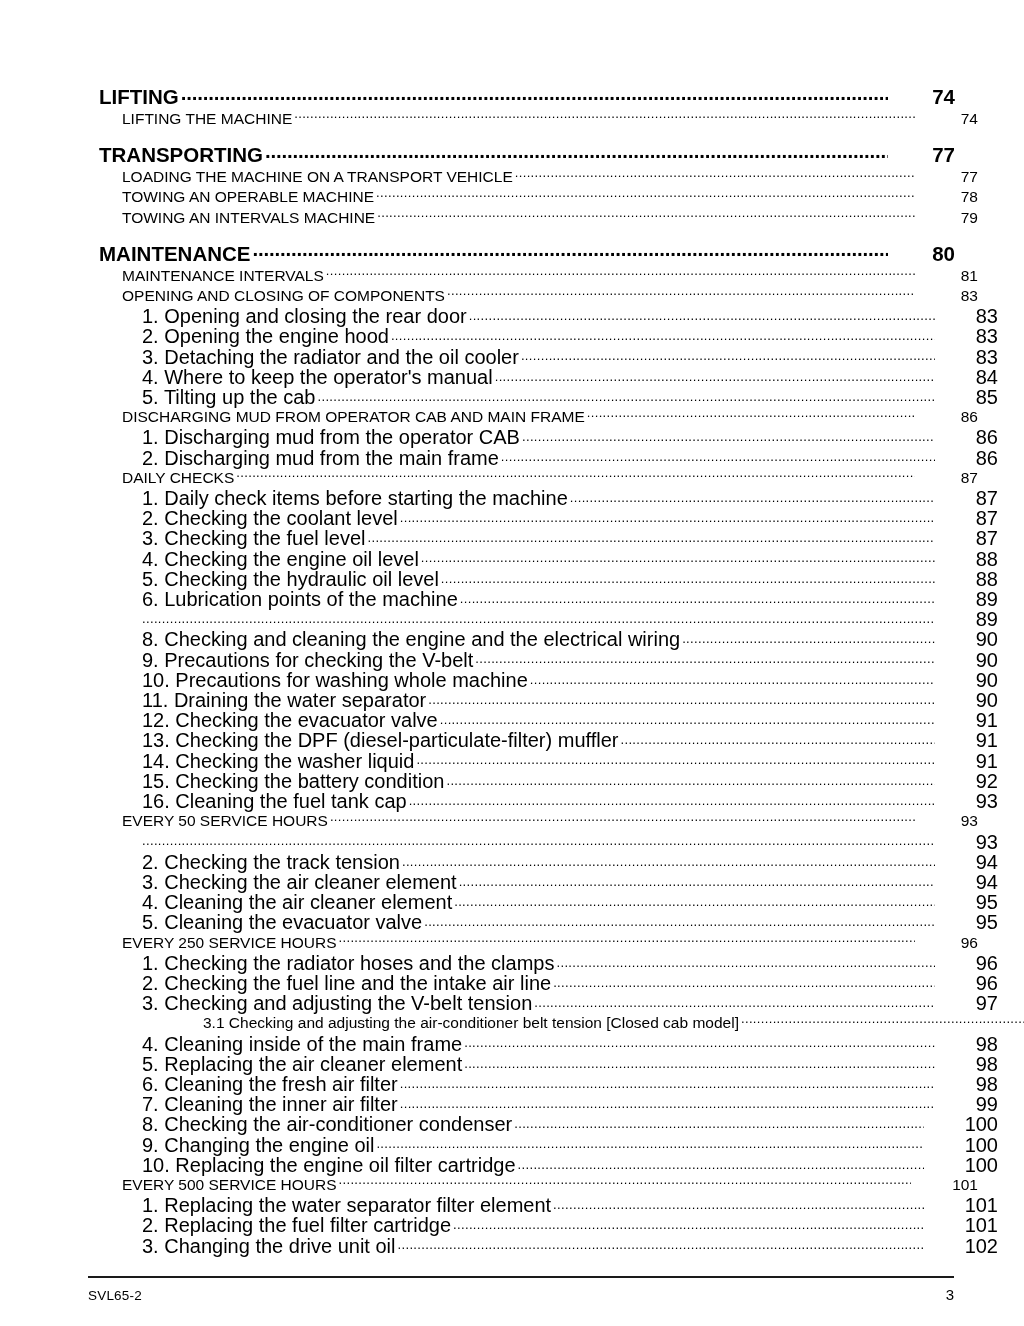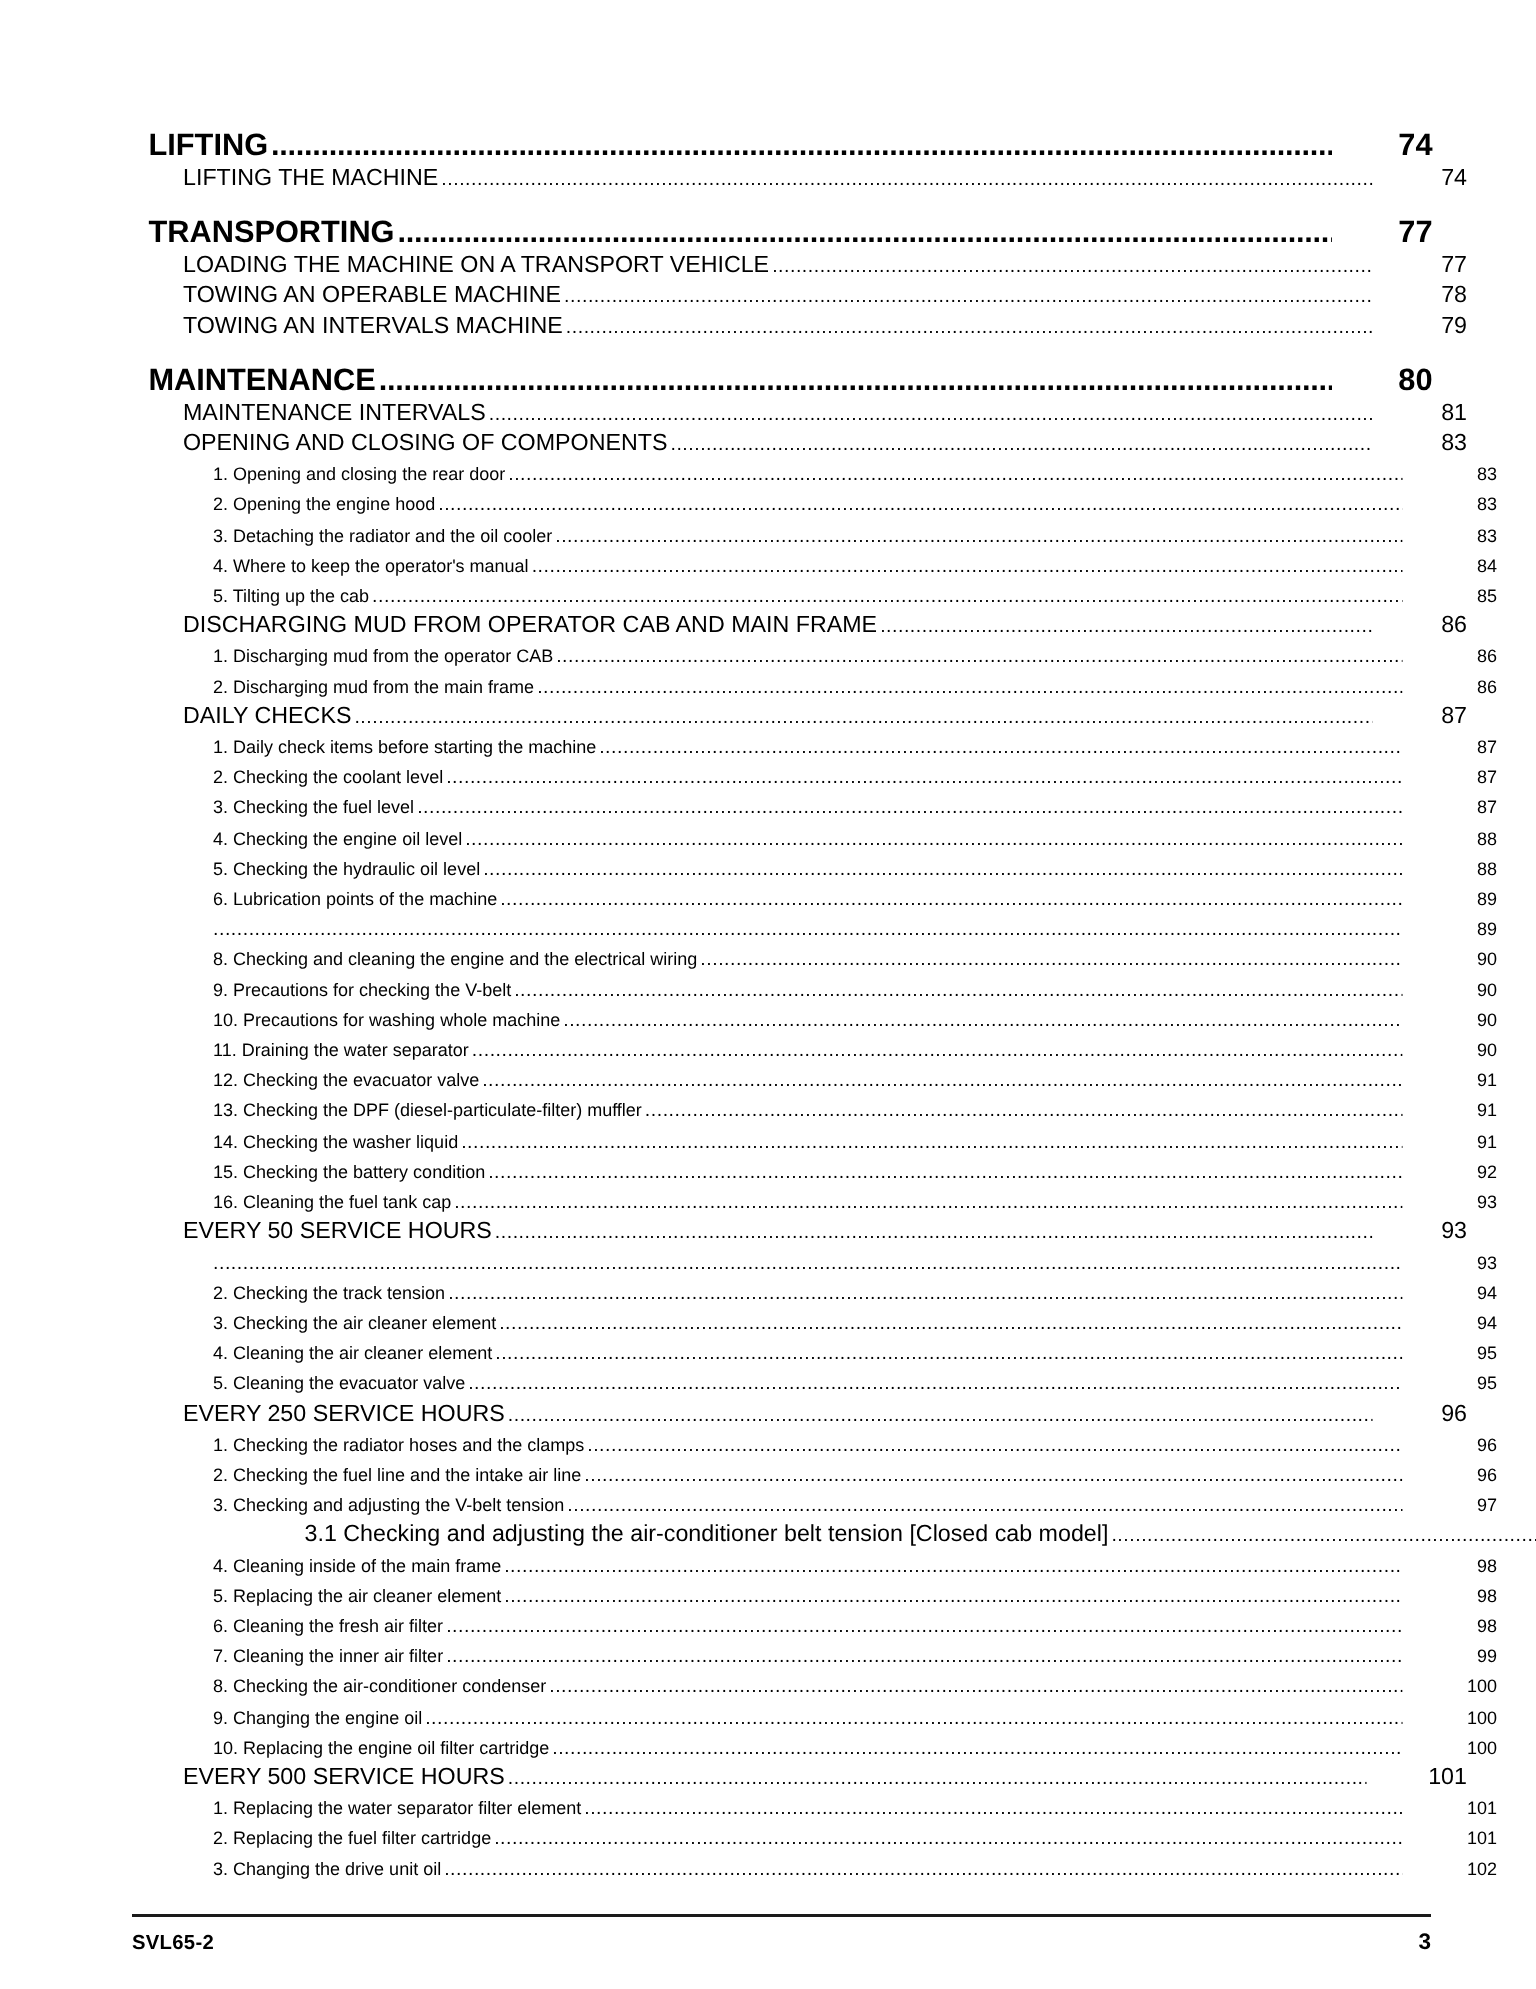--- a/index.html
+++ b/index.html
@@ -25,21 +25,21 @@
   .toc {
     position: absolute;
     left: 99px;
     top: 84px;
     width: 856px;
   }
 
   
   .row {
     display: flex;
-    align-items: flex-end;
+    align-items: flex-start;
     width: 100%;
     white-space: nowrap;
   }
   .row .label {
     flex: 0 0 auto;
     padding-right: 2px;
   }
   .row .leader {
     flex: 1 1 auto;
     overflow: hidden;
@@ -87,21 +87,21 @@
     font-size: 15.5px;
     font-weight: normal;
     margin-left: 23px;
     line-height: 20.2px;
   }
   .lvl2 .leader::after { font-size: 13px; letter-spacing: 0.35px; }
   .lvl2 .pageno { min-width: 22px; }
 
   
   .lvl3 {
-    font-size: 12px;
+    font-size: 20px;
     font-weight: normal;
     margin-left: 43px;
     line-height: 20.2px;
   }
   .lvl3 .leader::after { font-size: 13px; letter-spacing: 0.35px; }
   .lvl3 .pageno { min-width: 22px; }
 
   
   .lvl4 {
     font-size: 15.5px;
@@ -122,21 +122,20 @@
   }
   .footer {
     position: absolute;
     left: 88px;
     top: 1286px;
     width: 866px;
     display: flex;
     justify-content: space-between;
     align-items: baseline;
     font-size: 13.5px;
-    font-weight: bold;
   }
   .footer .model { letter-spacing: 0.2px; }
   .footer .pagenum { font-size: 15px; }
 </style>
 </head>
 <body>
 
 <div class="page">
 
   <div class="toc" id="toc-root">

